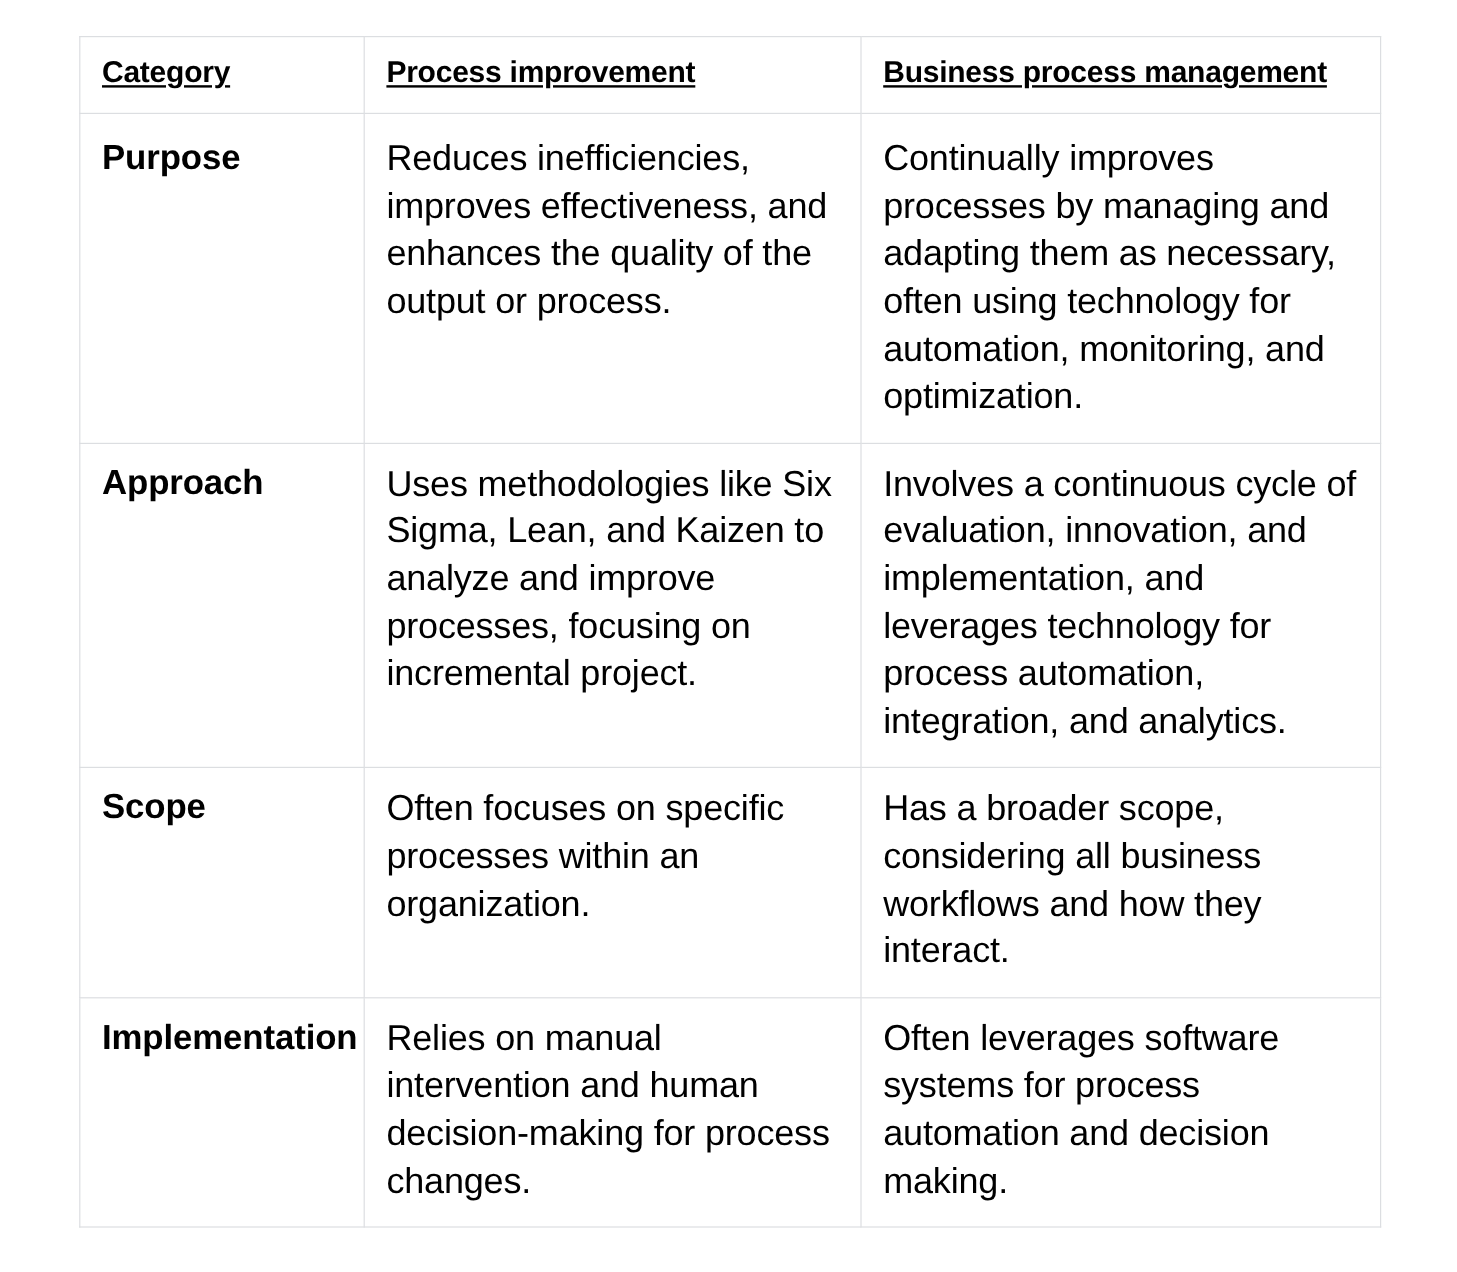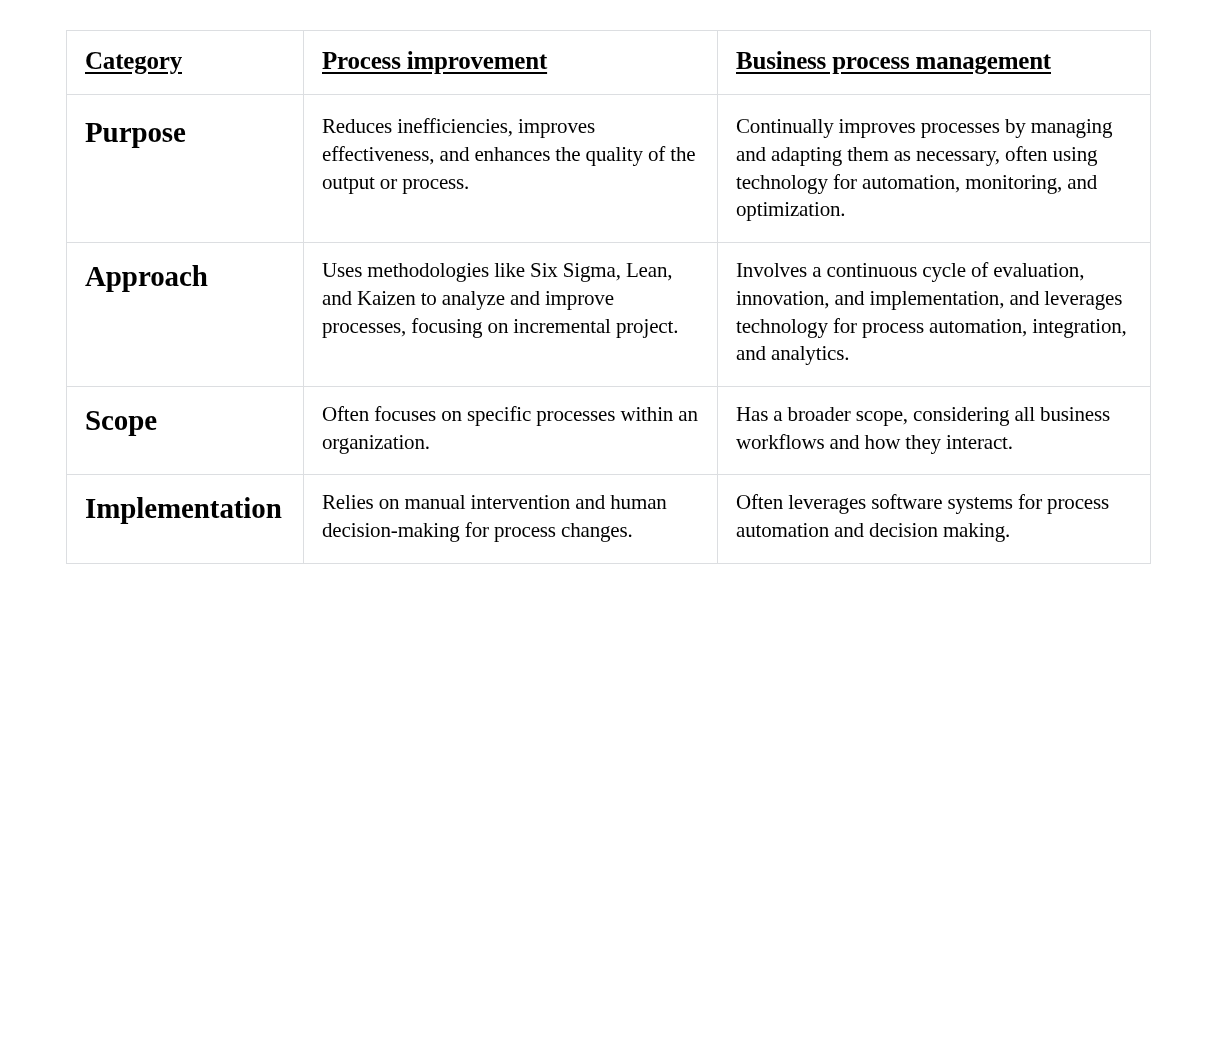--- a/index.html
+++ b/index.html
@@ -13,21 +13,20 @@
     font-family: "Liberation Sans", sans-serif;
     color: #000000;
     -webkit-font-smoothing: antialiased;
   }
   .page {
     position: relative;
     width: 1094px;
     height: 1060px;
     box-sizing: border-box;
     padding: 30px 72px 0 66px;
-    font-family: Liberation Serif, serif;
   }
   table.comparison {
     width: 1084px;
     border-collapse: collapse;
     table-layout: fixed;
     border: 1px solid #dcdee1;
   }
   table.comparison col.c1 { width: 237px; }
   table.comparison col.c2 { width: 414px; }
   table.comparison col.c3 { width: 433px; }
@@ -52,21 +51,21 @@
     letter-spacing: -0.2px;
   }
   td.cat {
     font-size: 29px;
     font-weight: bold;
     line-height: 1.32;
     letter-spacing: -0.1px;
     padding-top: 16px;
   }
   td.body {
-    font-size: 21px;
+    font-size: 30px;
     font-weight: 400;
     line-height: 1.32;
     letter-spacing: -0.15px;
     padding-top: 16px;
   }
   tbody tr:first-child td { padding-top: 18px; }
 </style>
 </head>
 <body>
 

